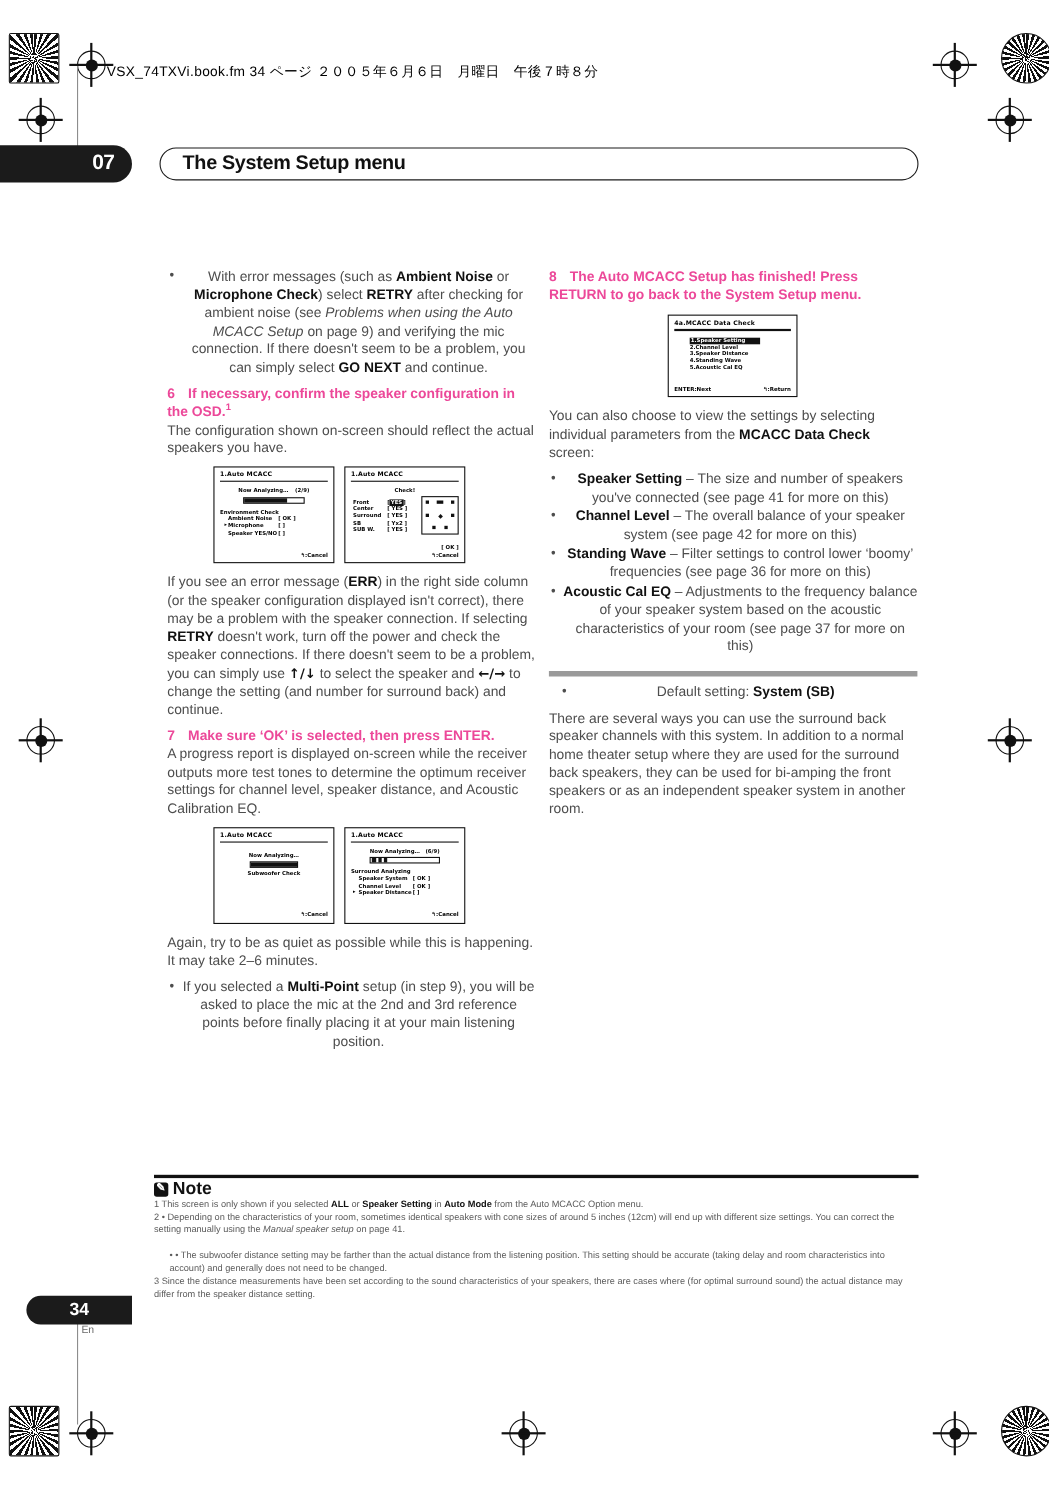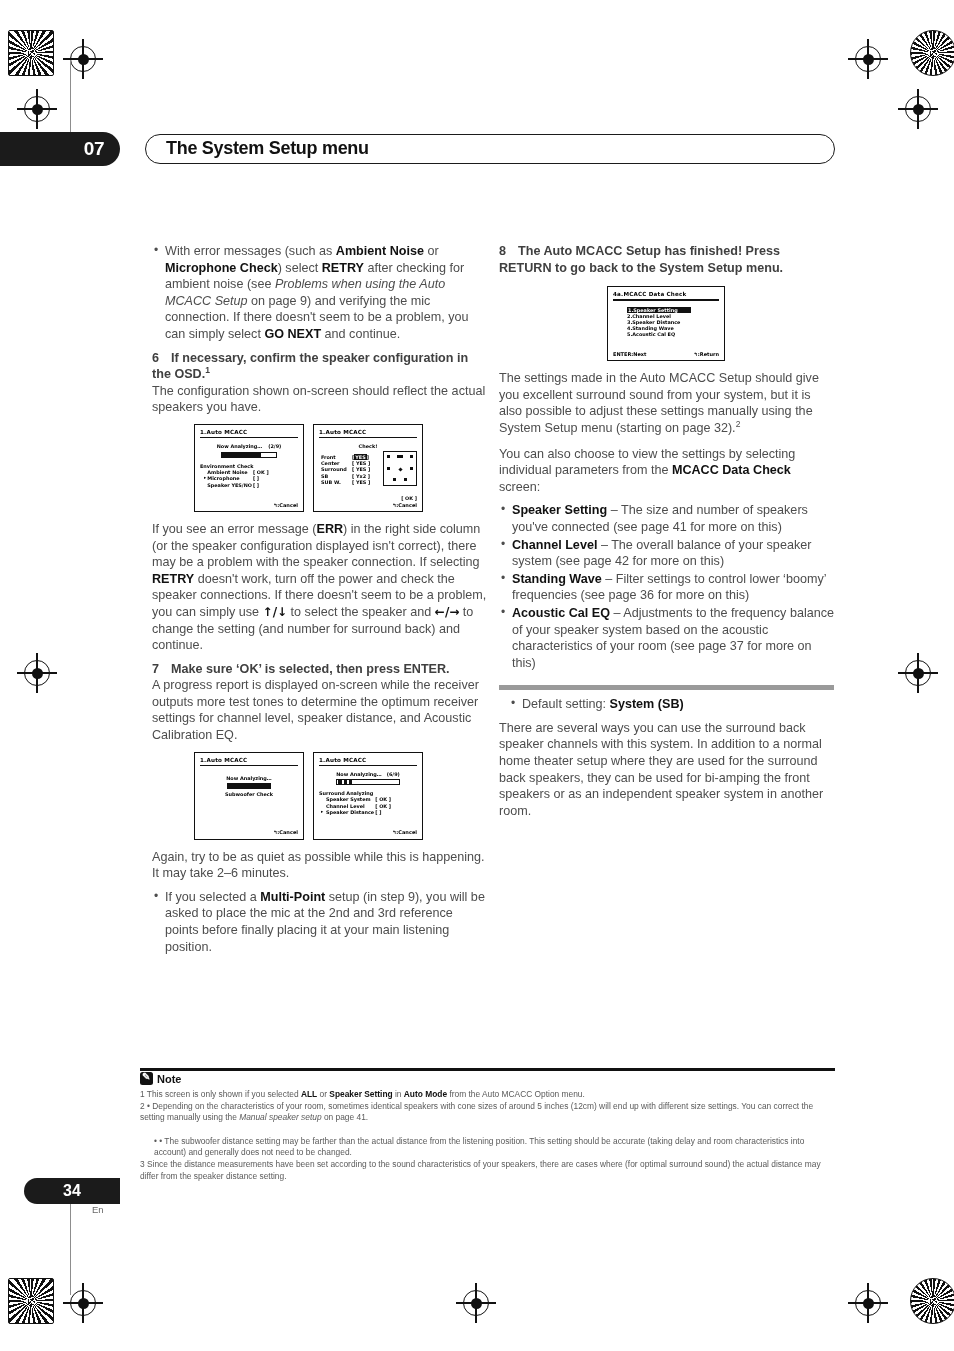--- a/index.html
+++ b/index.html
@@ -77,31 +77,31 @@
   .col { position: absolute; width: 335px; font-size: 12.6px; line-height: 16.6px; }
   .col-left  { left: 152px; top: 243px; }
   .col-right { left: 499px; top: 243px; }
 
   p { margin: 0 0 0 0; }
   .para { margin-bottom: 7px; }
   b, strong { color: #111; font-weight: bold; }
   i, em { font-style: italic; }
   sup { font-size: 8.5px; vertical-align: super; line-height: 0; }
 
-  ul.bullets { list-style: none; margin: 0 0 7px 0; padding: 0; }
+  ul.bullets { list-style: none; margin: 0 0 7px 0; padding: 0; text-align: center; }
   ul.bullets > li {
     position: relative; padding-left: 13px; margin-bottom: 1px;
   }
   ul.bullets > li::before {
     content: "\2022"; position: absolute; left: 2px; top: -1px;
     font-size: 12px; color: #4d4d4d;
   }
 
   .numstep {
-    display: block; color: #404040; font-weight: bold;
+    display: block; color: #ec4899; font-weight: bold;
     margin-top: 7px; margin-bottom: 0px;
   }
   .numstep .n { display: inline-block; width: 19px; }
 
   .arrowgly { font-family: "DejaVu Sans", sans-serif; font-weight: bold; color:#111; font-size: 12px;}
 
   
   .osd-row { display: flex; gap: 9px; margin: 8px 0 9px 42px; }
   .osd {
     width: 110px; height: 88px;
@@ -154,21 +154,21 @@
   }
 
   
   .note-rule {
     position: absolute; left: 140px; top: 1068px; width: 695px; height: 2.6px;
     background: #111;
   }
   .note-head {
     position: absolute; left: 140px; top: 1072px;
     display: flex; align-items: center; gap: 4px;
-    font-size: 11px; font-weight: bold; color: #111;
+    font-size: 16px; font-weight: bold; color: #111;
   }
   .note-icon {
     width: 13px; height: 13px; background: #111; border-radius: 2.5px;
     position: relative; display: inline-block;
   }
   .note-icon::after {
     content: "\270E"; color: #fff; font-size: 10px;
     position: absolute; left: 2px; top: -1px;
   }
   .notes {
@@ -180,21 +180,21 @@
 
   
   .pagenum-pill {
     position: absolute; left: 24px; top: 1178px;
     width: 96px; height: 26px; background: #1b1b1b;
     border-radius: 13px 0 0 13px;
     color: #fff; font-weight: bold; font-size: 16px;
     display: flex; align-items: center; justify-content: center;
   }
   .pagenum-lang {
-    position: absolute; left: 92px; top: 1204px;
+    position: absolute; left: 74px; top: 1204px;
     font-size: 9.5px; color: #6a6a6a;
   }
   .vrule { position: absolute; background: #8d8d8d; width: 1px; }
 </style>
 </head>
 <body>
 
 <div class="page">
 
   <div class="regmark starburst sq" style="left:8px;  top:30px;"></div>
@@ -227,20 +227,21 @@
   <div class="regmark reg-circle" style="left:24px; top:660px;">
       <i class="reg-dot"></i>
     </div>
   <div class="regmark reg-circle" style="left:905px;top:660px;">
       <i class="reg-dot"></i>
     </div>
 
   <div class="vrule" style="left:70px; top:60px;  height:78px;"></div>
   <div class="vrule" style="left:70px; top:1190px;height:105px;"></div>
 
+  <div class="fileinfo">VSX_74TXVi.book.fm  34 ページ  ２００５年６月６日　月曜日　午後７時８分</div>
 
   <div class="chapter-tab">07</div>
   <div class="title-pill"></div>
   <div class="title-text">The System Setup menu</div>
 
   <div class="col col-left">
 
     <ul class="bullets">
       <li>
         <span>With error messages (such as </span><b>Ambient Noise</b><span> or </span><b>Microphone Check</b><span>) select </span><b>RETRY</b><span> after checking for ambient noise (see </span><i>Problems when using the Auto MCACC Setup</i><span> on page 9) and verifying the mic connection. If there doesn't seem to be a problem, you can simply select </span><b>GO NEXT</b><span> and continue.</span>
@@ -415,21 +416,20 @@
           <div><span>4.Standing  Wave</span></div>
           <div><span>5.Acoustic  Cal  EQ</span></div>
         </div>
         <div style="position:absolute; left:5px; right:5px; bottom:3px; display:flex; justify-content:space-between; font-size:5px;">
           <span>ENTER:Next</span>
           <span>↰:Return</span>
         </div>
       </div>
     </div>
 
-    <p class="para" style="margin-bottom:9px;"><span>The settings made in the Auto MCACC Setup should give you excellent surround sound from your system, but it is also possible to adjust these settings manually using the System Setup menu (starting on page 32).</span><sup>2</sup></p>
 
     <p class="para"><span>You can also choose to view the settings by selecting individual parameters from the </span><b>MCACC Data Check</b><span> screen:</span></p>
 
     <ul class="bullets">
       <li><b>Speaker Setting</b><span> – The size and number of speakers you've connected (see page 41 for more on this)</span></li>
       <li><b>Channel Level</b><span> – The overall balance of your speaker system (see page 42 for more on this)</span></li>
       <li><b>Standing Wave</b><span> – Filter settings to control lower ‘boomy’ frequencies (see page 36 for more on this)</span></li>
       <li><b>Acoustic Cal EQ</b><span> – Adjustments to the frequency balance of your speaker system based on the acoustic characteristics of your room (see page 37 for more on this)</span></li>
     </ul>
 

